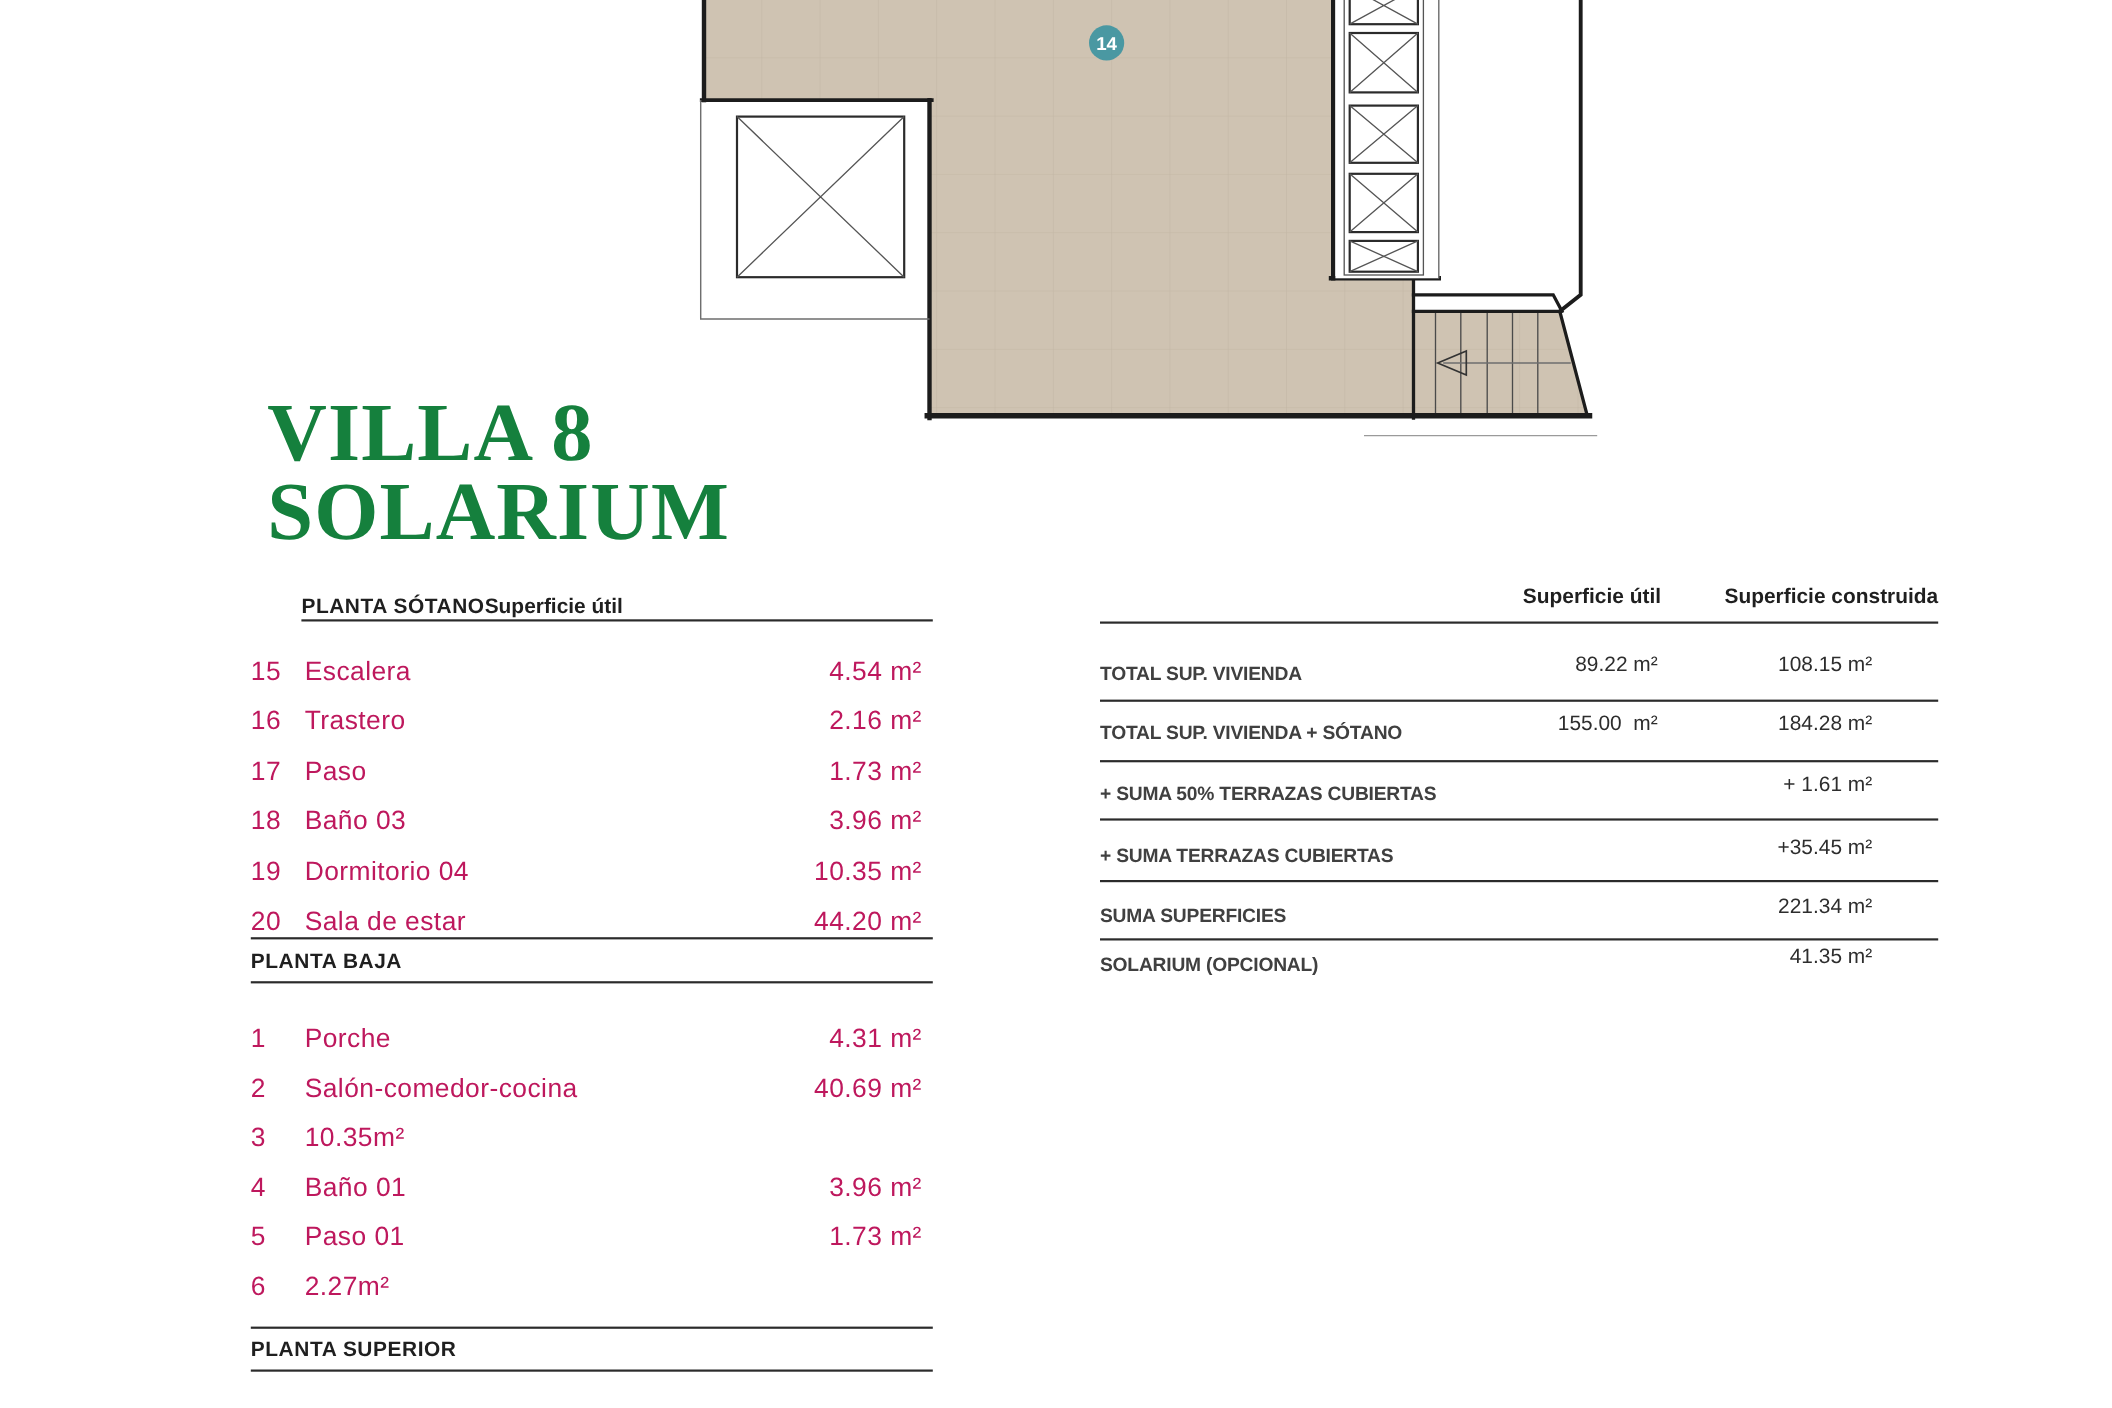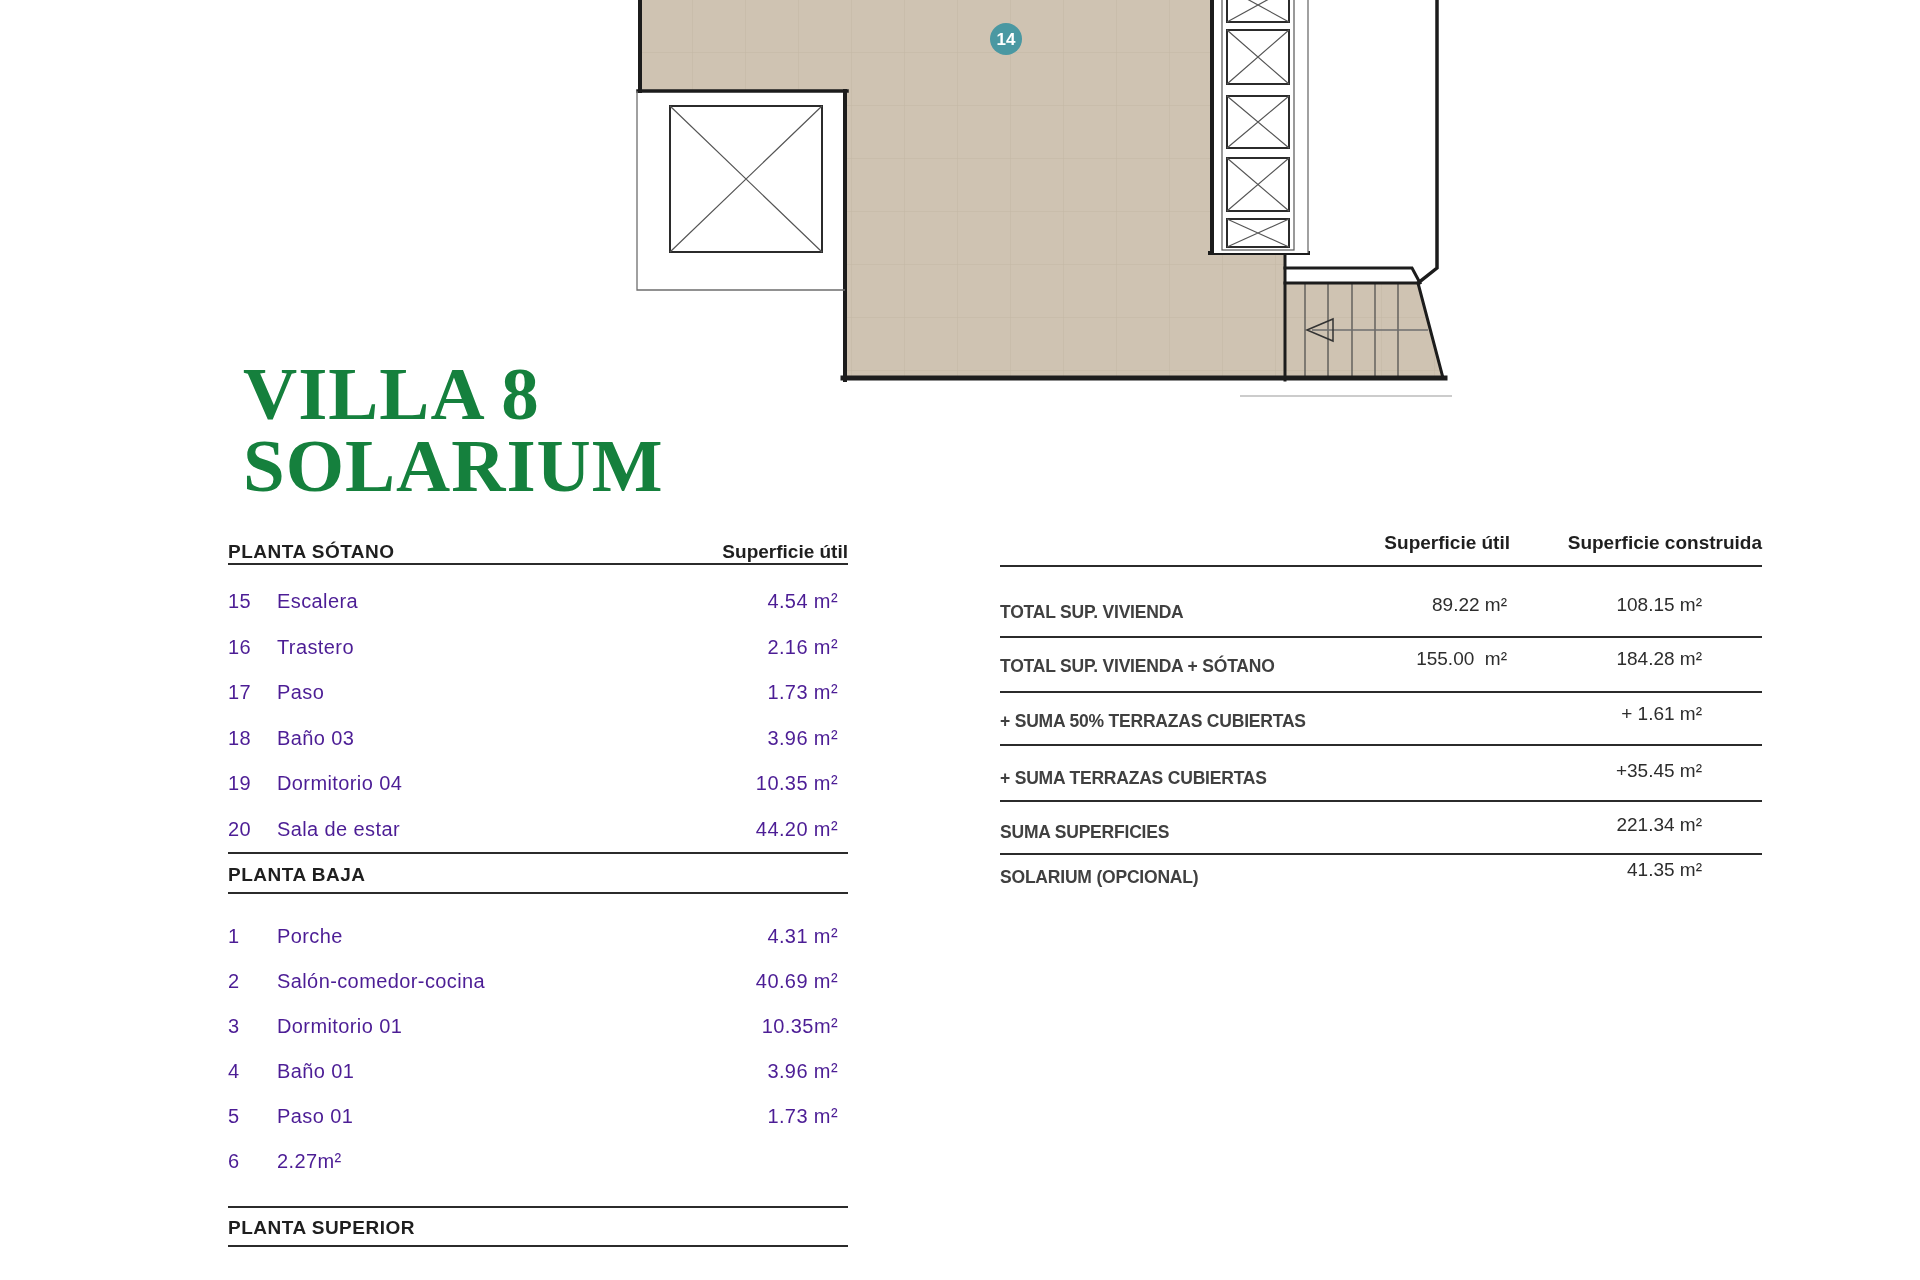--- a/index.html
+++ b/index.html
@@ -17,28 +17,28 @@
   .badge-circle{fill:var(--badge);}
   .badge-num{fill:#fff;font:bold 17px "Liberation Sans",sans-serif;text-anchor:middle;}
 
   
   .title{position:absolute;left:243px;top:358px;
          font-family:Liberation Serif, serif;font-weight:bold;
          font-size:75px;line-height:72px;letter-spacing:1px;color:#15803d;}
 
   
   .ltable{position:absolute;left:228px;top:537px;width:620px;}
-  .lhead{display:flex;justify-content:space-between;align-items:flex-end;
-         height:26px;border-bottom:2px solid #2b2b2b;}
+  .lhead{display:flex;justify-content:flex-start;align-items:flex-end;
+         height:26px;border-bottom:2px solid #2b2b2b;margin-left:46px;}
   .sec-title{font-weight:bold;font-size:19px;letter-spacing:.5px;color:#1f1f1f;}
   .col-head{font-weight:bold;font-size:19px;color:#1f1f1f;}
   .lrows{padding-top:14px;}
   .lrows.pb{padding-top:20px;}
   .lrows.ps{padding-top:24px;}
-  .lrow{height:45.5px;display:flex;align-items:center;font-size:20px;letter-spacing:.4px;color:#4c1d95;}
+  .lrow{height:45.5px;display:flex;align-items:flex-end;font-size:24px;letter-spacing:.4px;color:#be185d;}
   .lrows.pb .lrow, .lrows.ps .lrow{height:45px;}
   .lrow .num{width:49px;}
   .lrow .nm{flex:1;}
   .lrow .val{padding-right:10px;white-space:pre;}
   .band{border-top:2px solid #2b2b2b;border-bottom:2px solid #2b2b2b;
         padding:10px 0 6px 0;}
   .band.ps{margin-top:22px;padding:9px 0 6px 0;}
 
   
   .stable{position:absolute;left:1000px;top:530px;width:762px;}
@@ -181,21 +181,20 @@
   </div>
 
   <div class="lrow">
     <span class="num">2</span>
     <span class="nm">Salón-comedor-cocina</span>
     <span class="val">40.69 m²</span>
   </div>
 
   <div class="lrow">
     <span class="num">3</span>
-    <span class="nm">Dormitorio 01</span>
     <span class="val">10.35m²</span>
   </div>
 
   <div class="lrow">
     <span class="num">4</span>
     <span class="nm">Baño 01</span>
     <span class="val">3.96 m²</span>
   </div>
 
   <div class="lrow">

